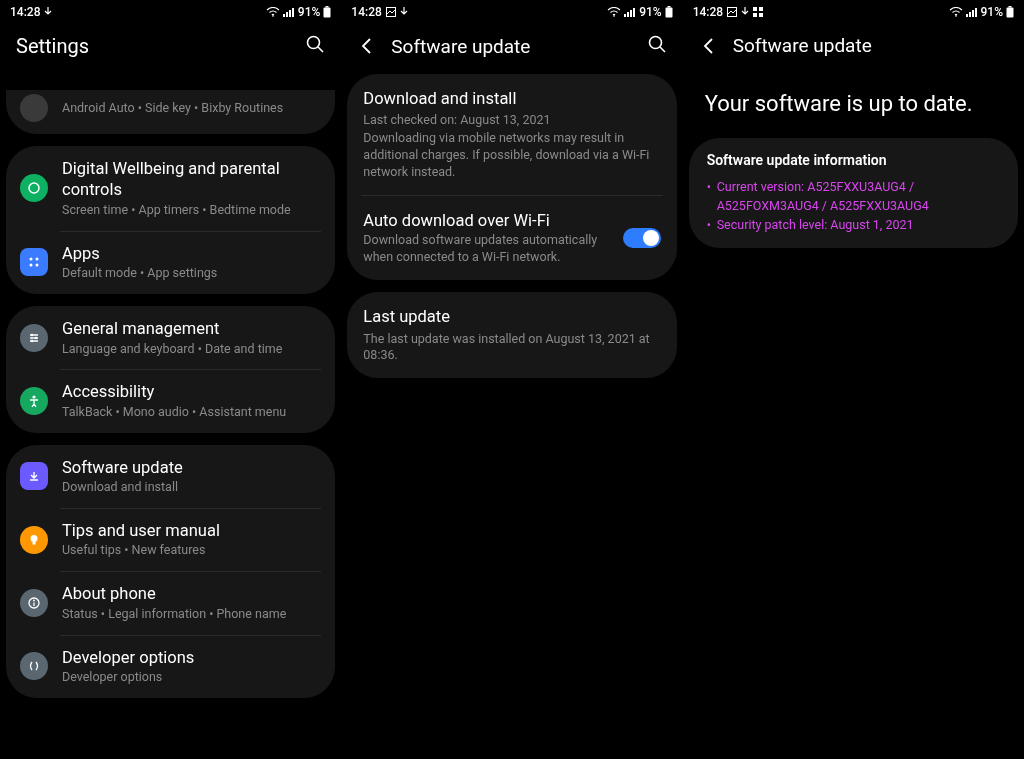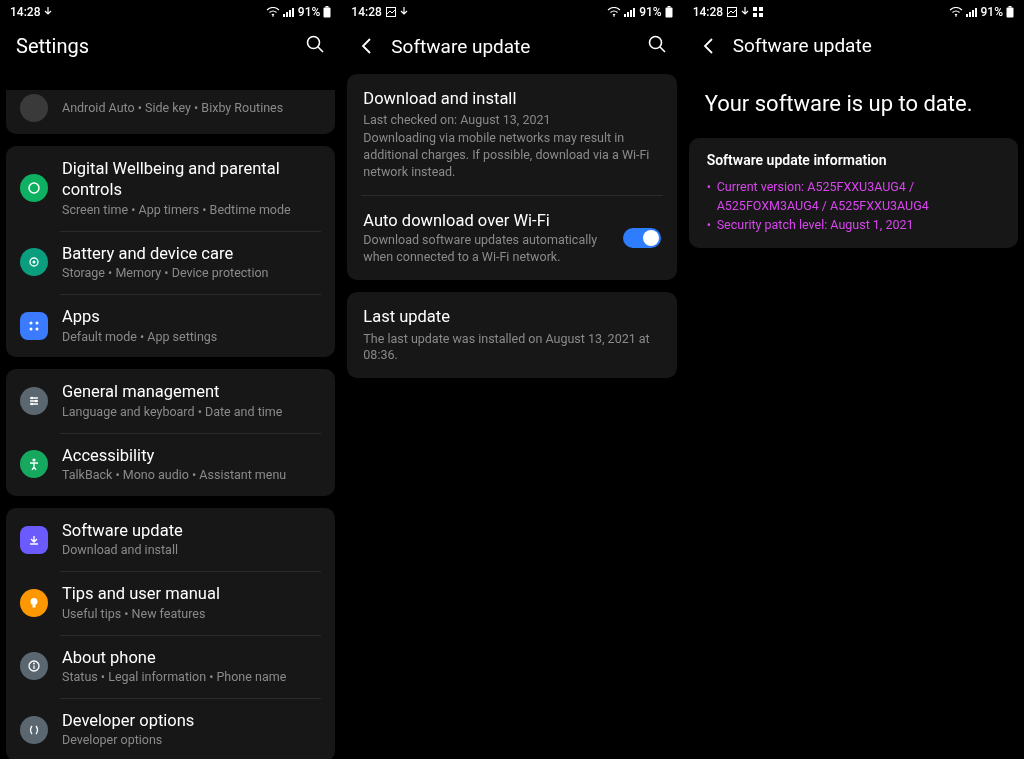--- a/index.html
+++ b/index.html
@@ -38,21 +38,21 @@
     gap: 14px;
   }
   .header-title {
     font-size: 20px;
     font-weight: 400;
     flex: 1;
   }
   .header-title.small { font-size: 19px; }
   .group {
     background: #171717;
-    border-radius: 10px;
+    border-radius: 31px;
     margin: 0 6px 12px 6px;
     overflow: hidden;
   }
   .group.first-partial {
     border-top-left-radius: 0;
     border-top-right-radius: 0;
     margin-top: 16px;
   }
   .item {
     display: flex;
@@ -214,32 +214,20 @@
   <div class="group">
     <div class="item">
       <div class="icon-circle" style="background:#0eb061">
         <svg width="14" height="14" viewBox="0 0 14 14">
             <circle cx="7" cy="7" r="5" stroke="#fff" stroke-width="1.5" fill="none"></circle>
           </svg>
       </div>
       <div class="item-body">
         <div class="item-title">Digital Wellbeing and parental controls</div>
         <div class="item-sub">Screen time  •  App timers  •  Bedtime mode</div>
-      </div>
-    </div>
-    <div class="item">
-      <div class="icon-circle" style="background:#0a9e7f">
-        <svg width="14" height="14" viewBox="0 0 14 14">
-            <circle cx="7" cy="7" r="4" stroke="#fff" stroke-width="1.3" fill="none"></circle>
-            <circle cx="7" cy="7" r="1.5" fill="#fff"></circle>
-          </svg>
-      </div>
-      <div class="item-body">
-        <div class="item-title">Battery and device care</div>
-        <div class="item-sub">Storage  •  Memory  •  Device protection</div>
       </div>
     </div>
     <div class="item">
       <div class="icon-rounded" style="background:#3b7bff">
         <svg width="14" height="14" viewBox="0 0 14 14">
             <circle cx="4" cy="4" r="1.5" fill="#fff"></circle>
             <circle cx="10" cy="4" r="1.5" fill="#fff"></circle>
             <circle cx="4" cy="10" r="1.5" fill="#fff"></circle>
             <circle cx="10" cy="10" r="1.5" fill="#fff"></circle>
           </svg>

